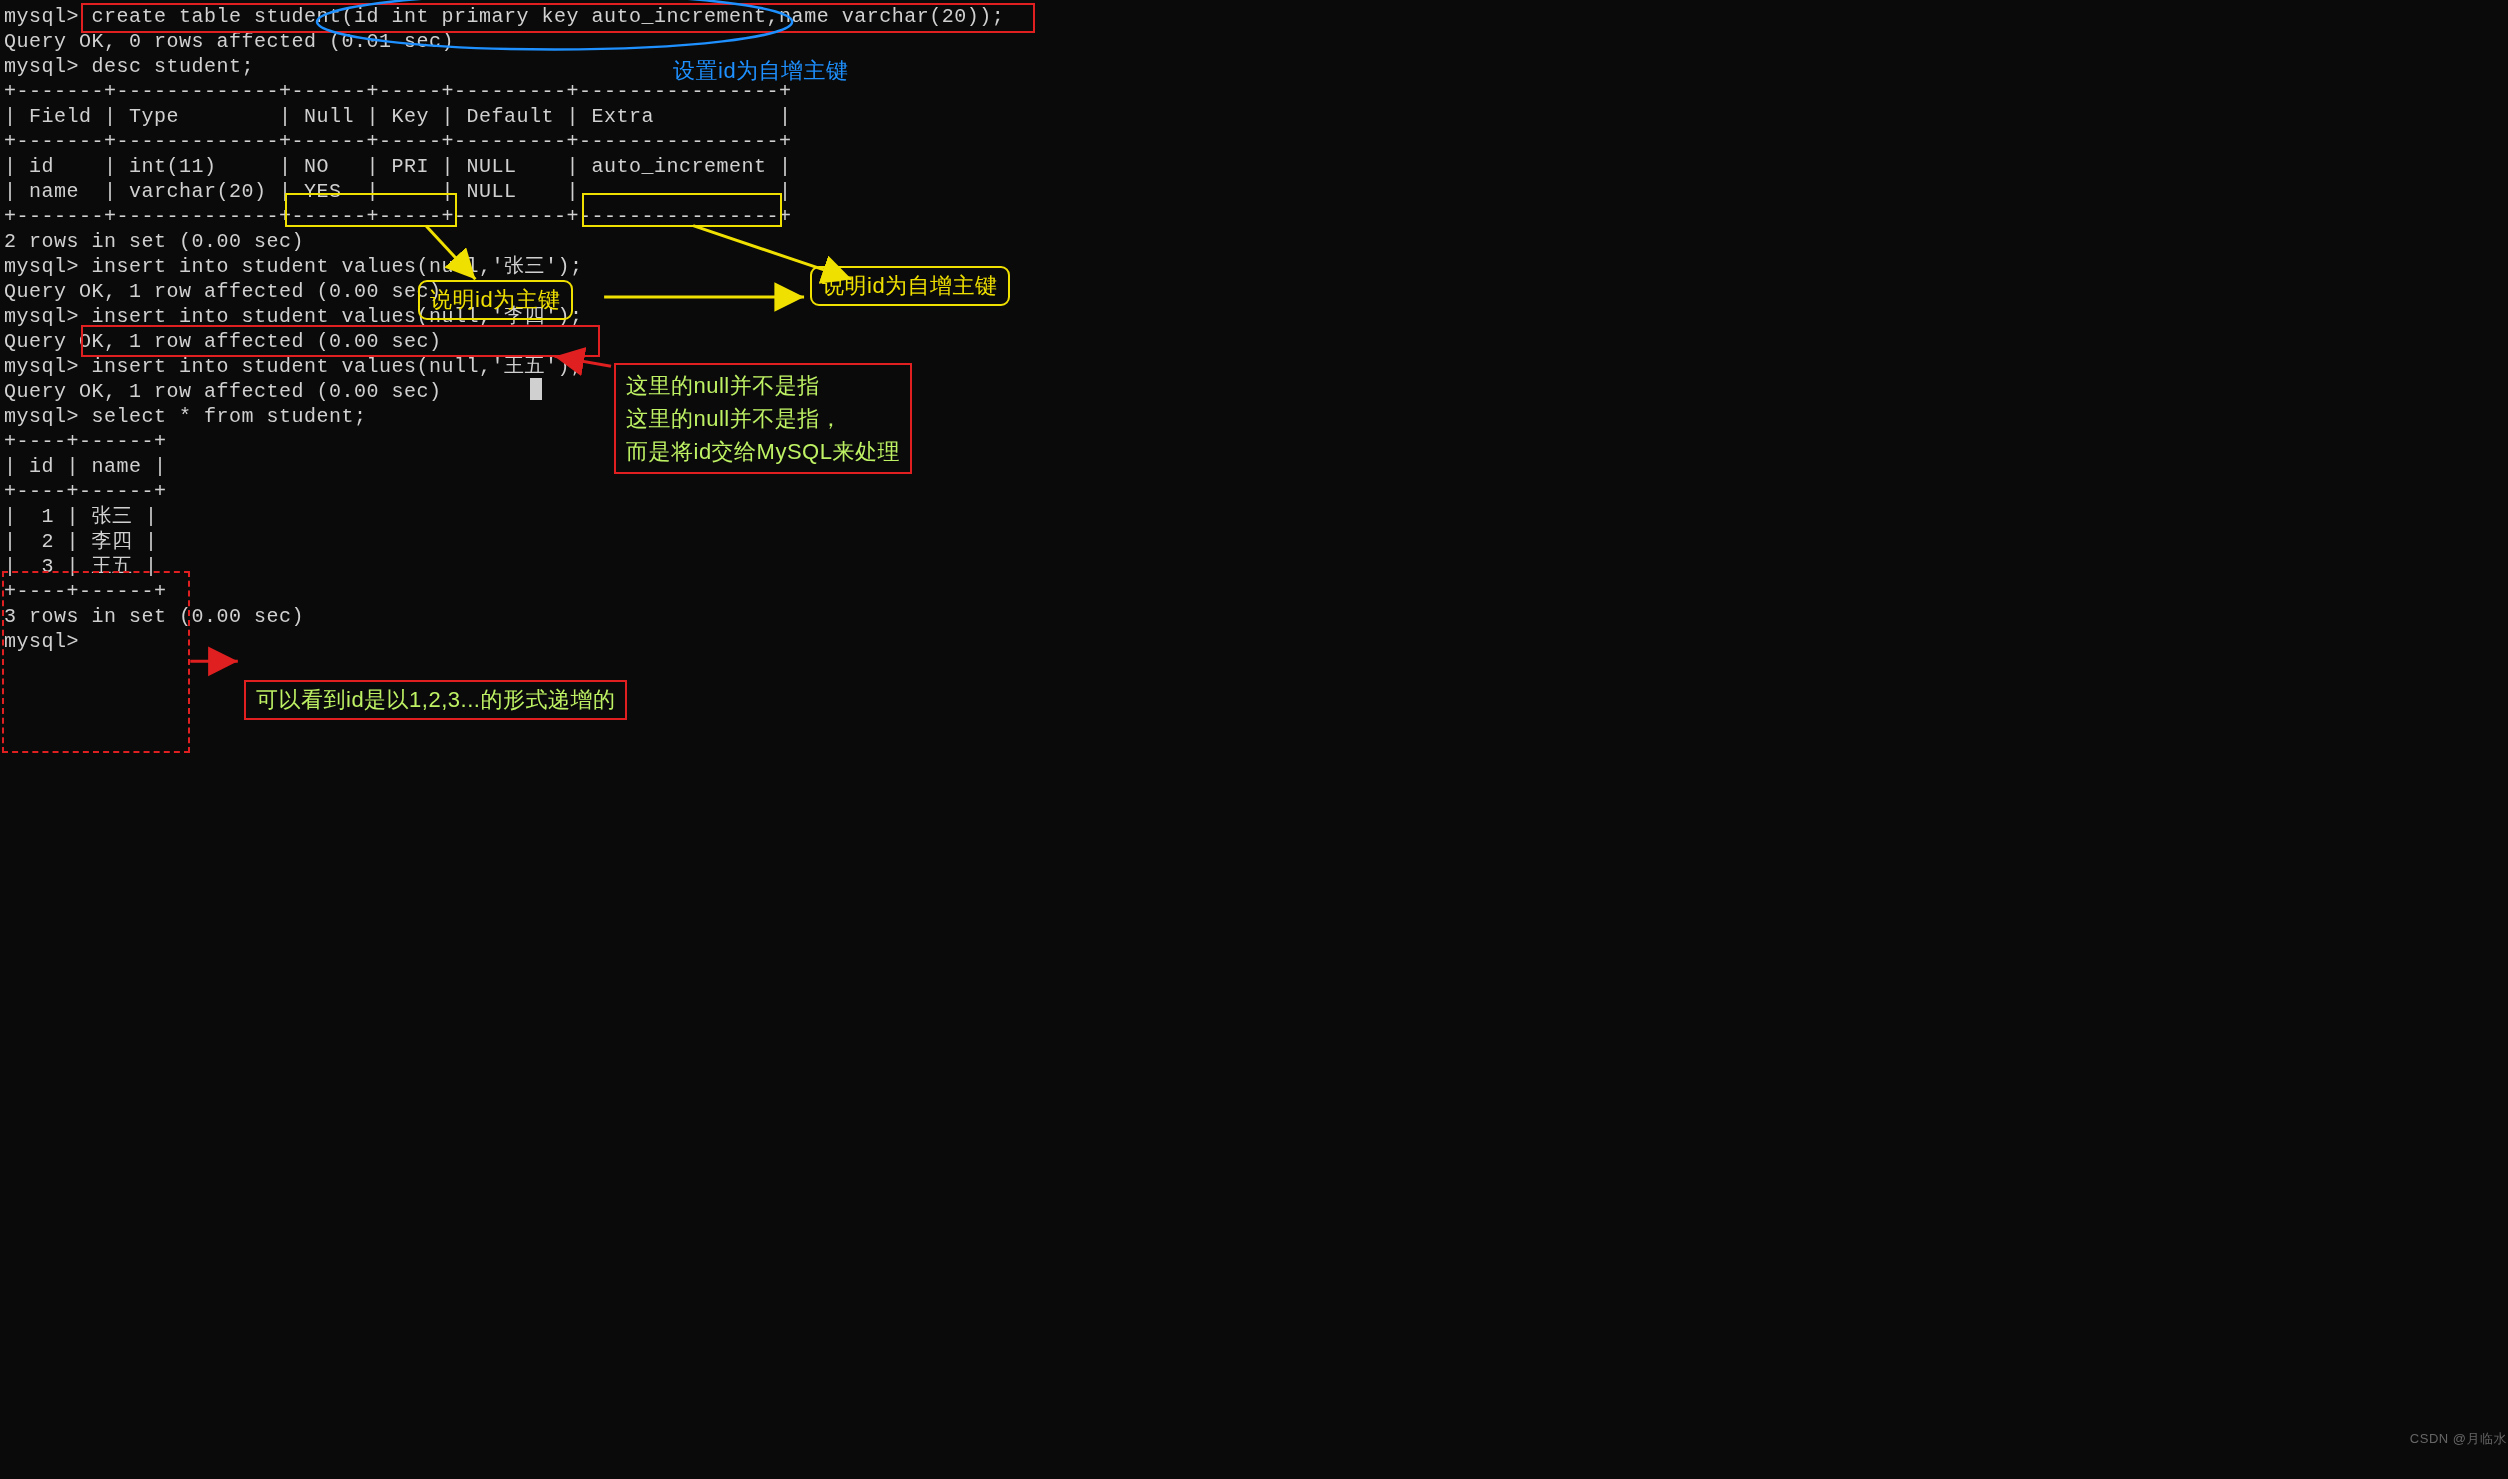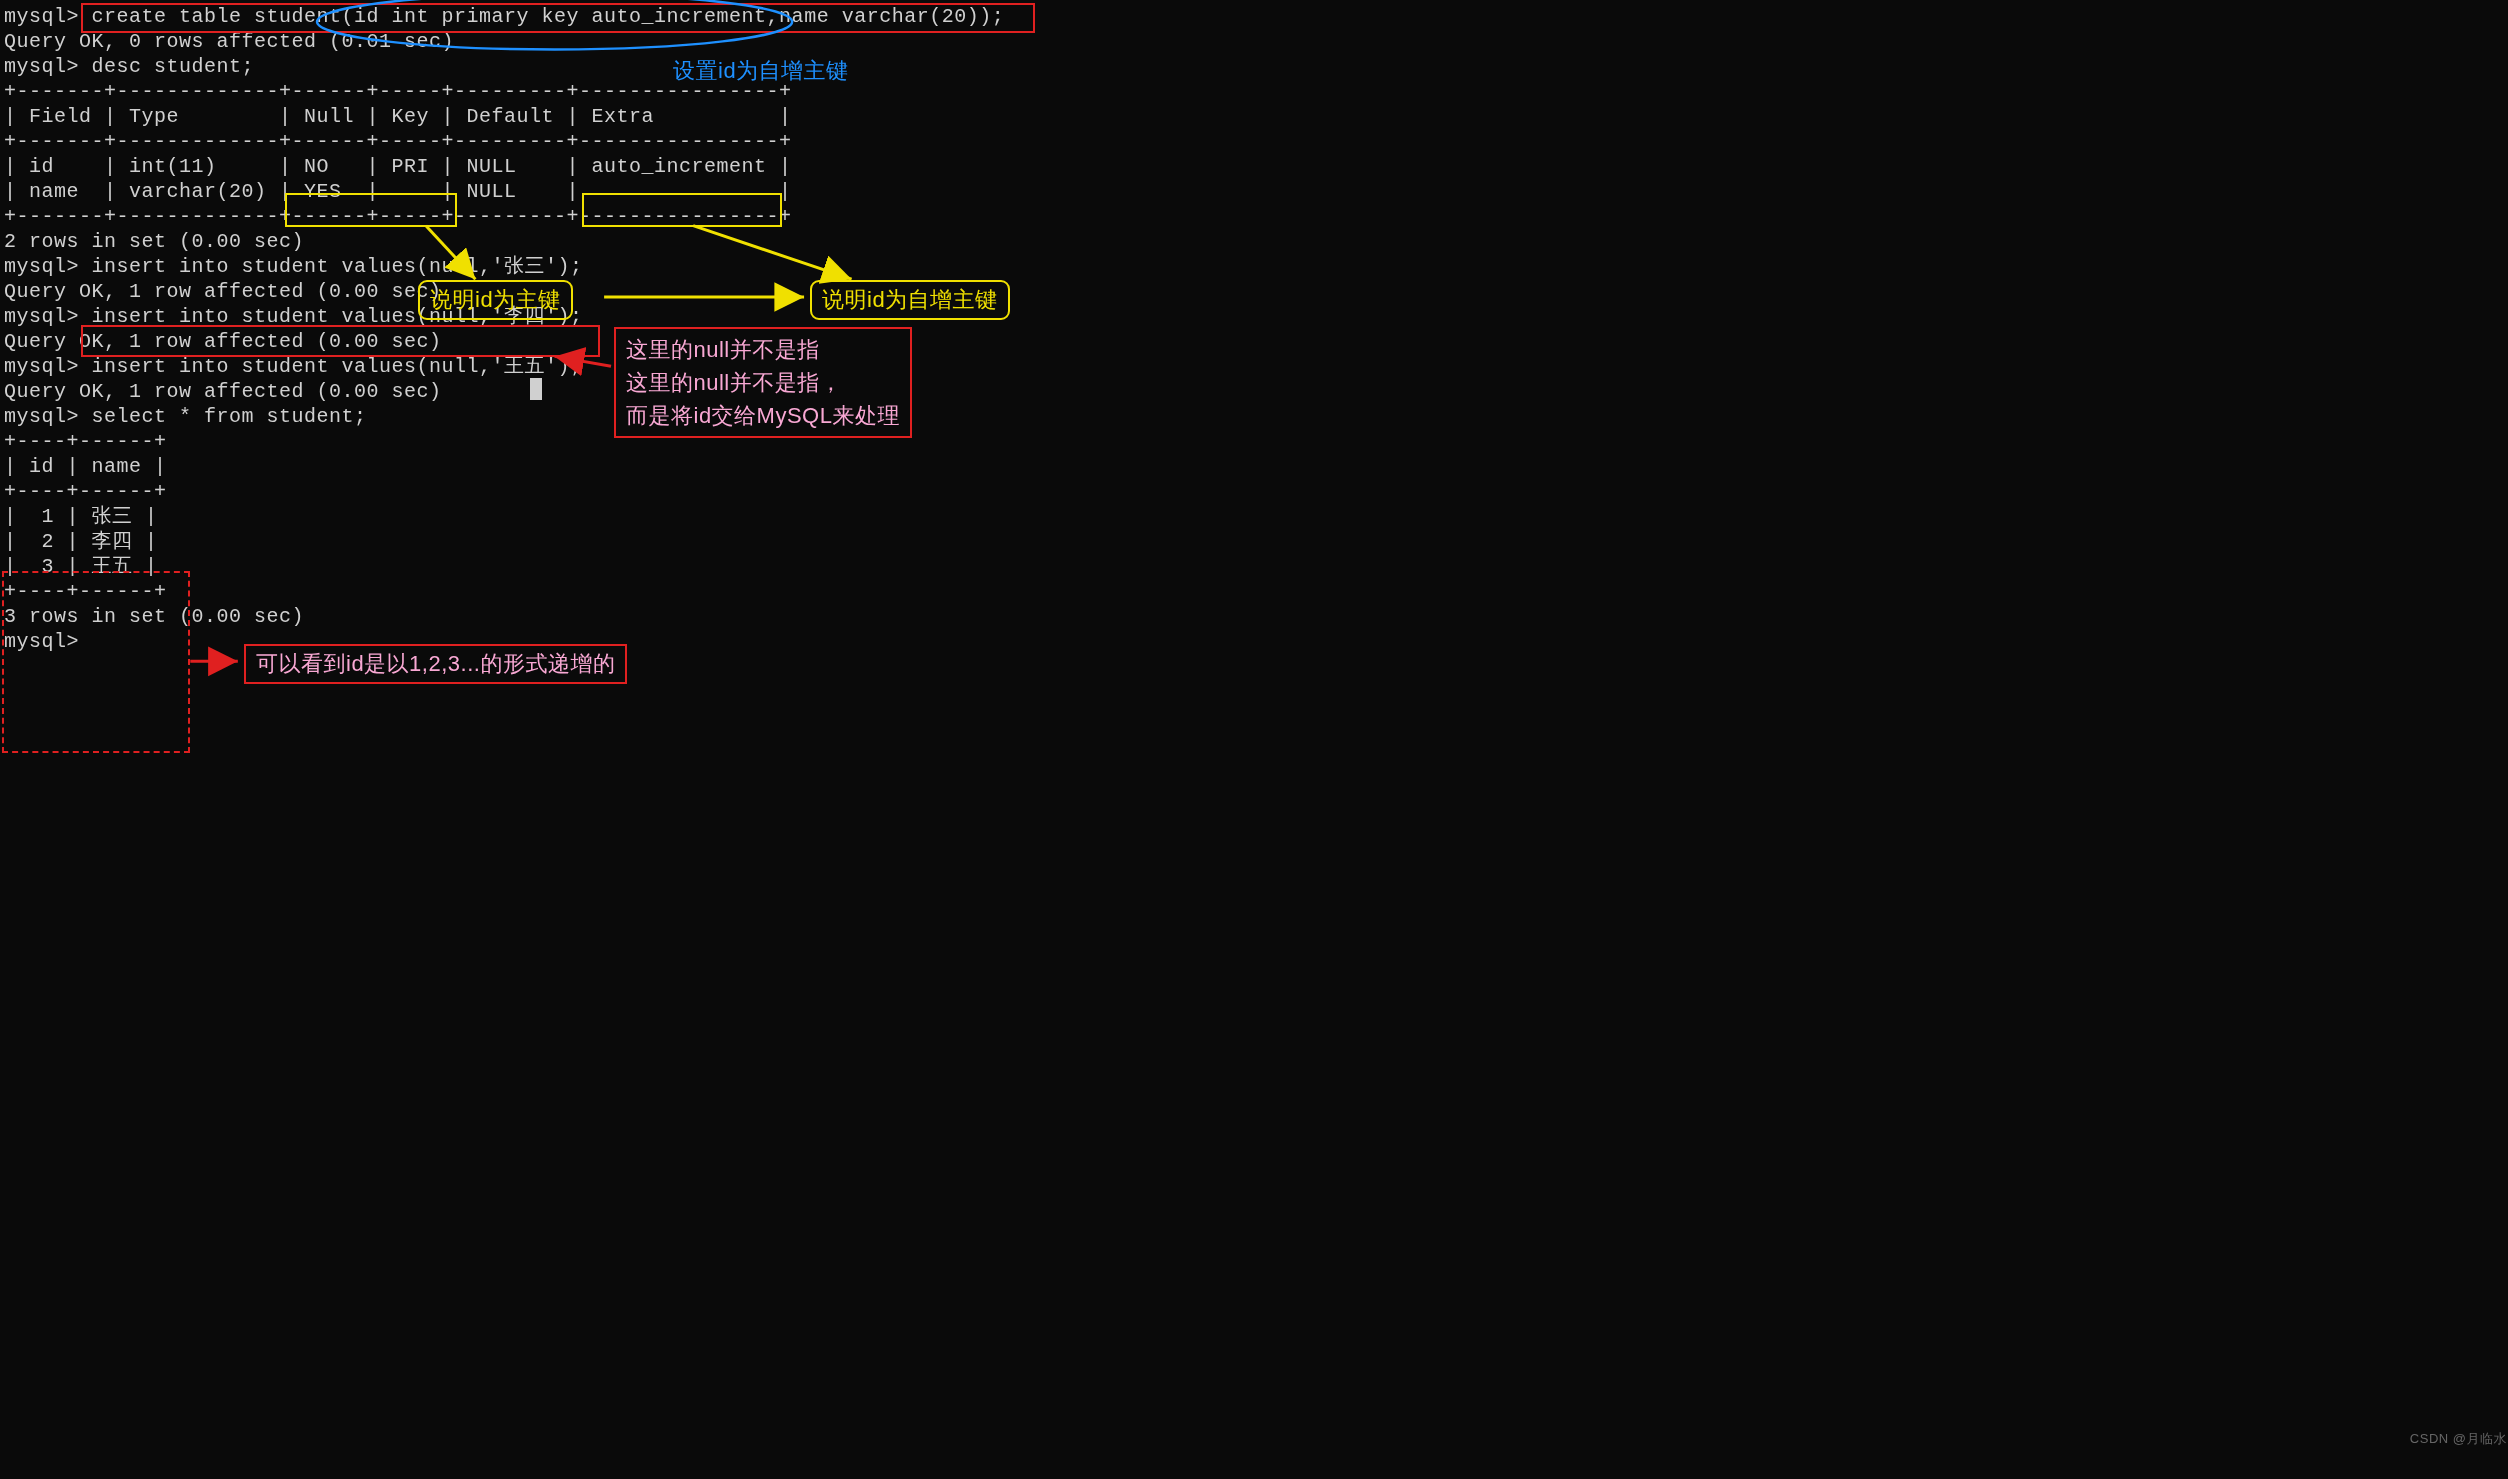--- a/index.html
+++ b/index.html
@@ -28,21 +28,21 @@
     position: absolute;
     font-family: "Microsoft YaHei", "SimHei", sans-serif;
     font-size: 22px;
     font-weight: 500;
     padding: 4px 10px;
     white-space: nowrap;
   }
   .red-border { border: 2px solid #e02020; }
   .yellow-border { border: 2px solid #f0e000; }
   .red-dashed { border: 2px dashed #e02020; }
-  .color-red { color: #f9a8d4; }
+  .color-red { color: #bef264; margin-top: 36px; }
   .color-yellow { color: #f0e000; border-radius: 9px; }
   .color-blue { color: #1e90ff; }
   svg.overlay {
     position: absolute;
     top: 0; left: 0;
     width: 2509px; height: 1479px;
     pointer-events: none;
   }
   .watermark {
     position: absolute;
@@ -104,21 +104,21 @@
 <div class="yellow-border" style="position:absolute; left:582px; top:193px; width:196px; height:30px;"></div>
 
 <div class="red-border" style="position:absolute; left:81px; top:325px; width:515px; height:28px;"></div>
 
 <div class="red-dashed" style="position:absolute; left:2px; top:571px; width:184px; height:178px;"></div>
 
 <div class="annotation color-blue" style="left:673px; top:57px;">设置id为自增主键</div>
 
 <div class="ann-box yellow-border color-yellow" style="left:418px; top:280px;">说明id为主键</div>
 
-<div class="ann-box yellow-border color-yellow" style="left:810px; top:280px;">说明id为自增主键</div>
+<div class="ann-box yellow-border color-yellow" style="left:810px; top:266px;">说明id为自增主键</div>
 
 <div class="ann-box red-border color-red" style="left:614px; top:327px; line-height:1.5;">
   <div>这里的null并不是指</div>
   <div>这里的null并不是指，</div>
   <div>而是将id交给MySQL来处理</div>
 </div>
 
 <div class="ann-box red-border color-red" style="left:244px; top:644px;">可以看到id是以1,2,3...的形式递增的</div>
 
 <div style="position:absolute; left:530px; top:376px;">

